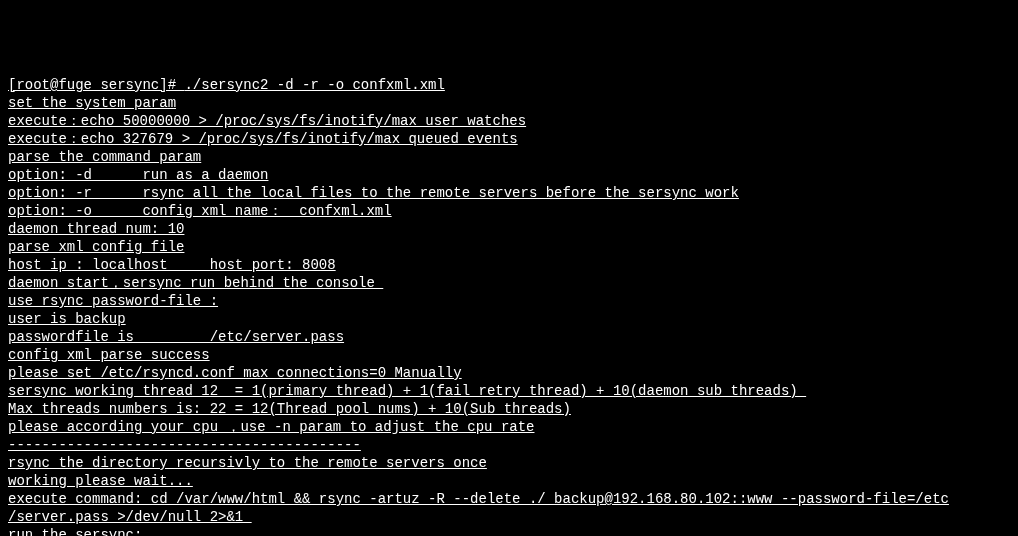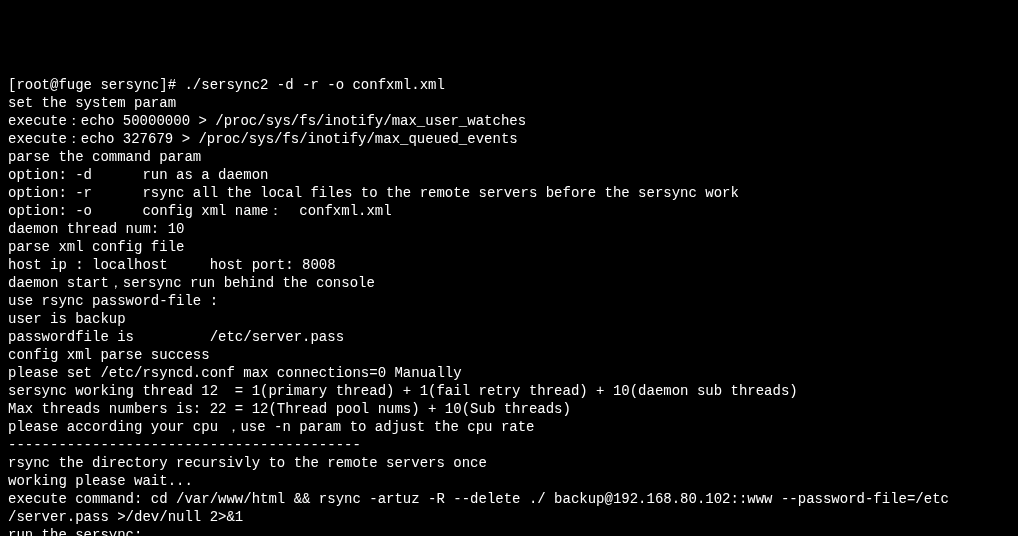--- a/index.html
+++ b/index.html
@@ -14,20 +14,21 @@
       font-size: 14px;
       line-height: 18px;
       padding: 4px 8px;
       width: 1018px;
       height: 536px;
       overflow: hidden;
       white-space: pre;
     }
     .line {
       display: block;
+      text-decoration: underline;
     }
   </style>
 </head>
 <body>
 
 
 
 <div id="terminal-output"><span class="line"><span>[root@fuge sersync]# </span><span>./sersync2 -d -r -o confxml.xml</span></span><span class="line">set the system param</span><span class="line">execute：echo 50000000 &gt; /proc/sys/fs/inotify/max_user_watches</span><span class="line">execute：echo 327679 &gt; /proc/sys/fs/inotify/max_queued_events</span><span class="line">parse the command param</span><span class="line">option: -d      run as a daemon</span><span class="line">option: -r      rsync all the local files to the remote servers before the sersync work</span><span class="line">option: -o      config xml name：  confxml.xml</span><span class="line">daemon thread num: 10</span><span class="line">parse xml config file</span><span class="line">host ip : localhost     host port: 8008</span><span class="line">daemon start，sersync run behind the console </span><span class="line">use rsync password-file :</span><span class="line">user is backup</span><span class="line">passwordfile is         /etc/server.pass</span><span class="line">config xml parse success</span><span class="line">please set /etc/rsyncd.conf max connections=0 Manually</span><span class="line">sersync working thread 12  = 1(primary thread) + 1(fail retry thread) + 10(daemon sub threads) </span><span class="line">Max threads numbers is: 22 = 12(Thread pool nums) + 10(Sub threads)</span><span class="line">please according your cpu ，use -n param to adjust the cpu rate</span><span class="line">------------------------------------------</span><span class="line">rsync the directory recursivly to the remote servers once</span><span class="line">working please wait...</span><span class="line">execute command: cd /var/www/html &amp;&amp; rsync -artuz -R --delete ./ backup@192.168.80.102::www --password-file=/etc</span><span class="line">/server.pass &gt;/dev/null 2&gt;&amp;1 </span><span class="line">run the sersync: </span></div>
 
 

